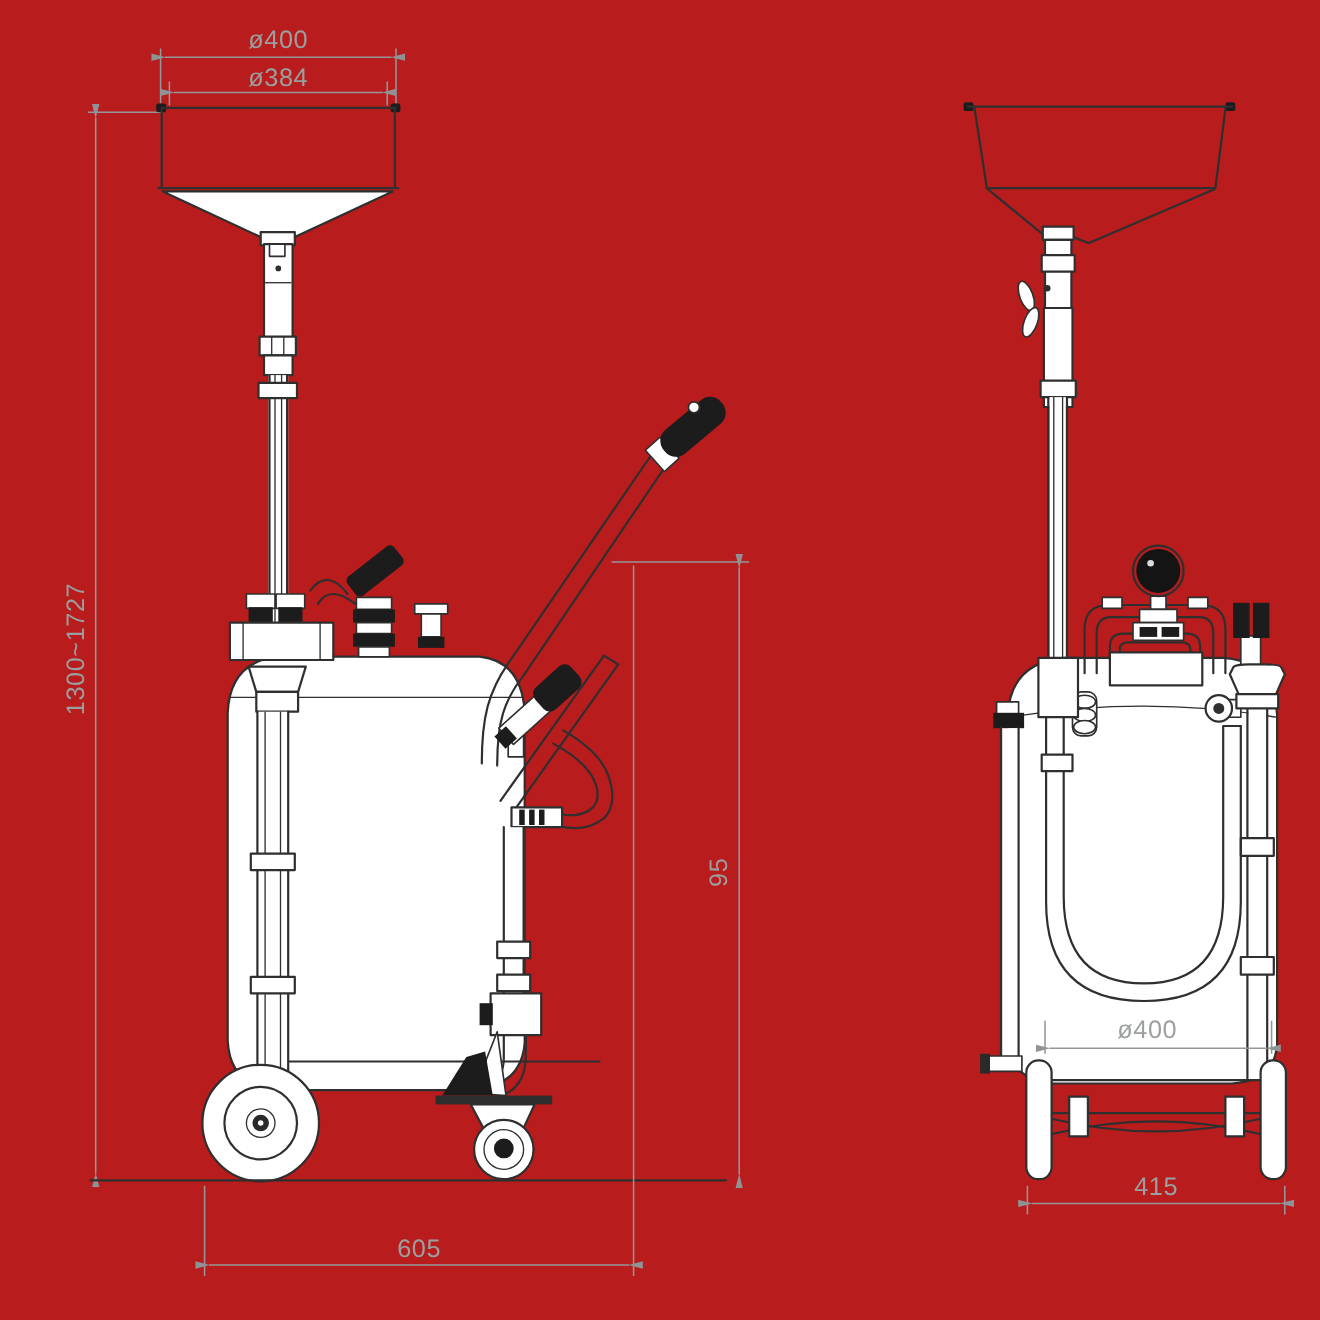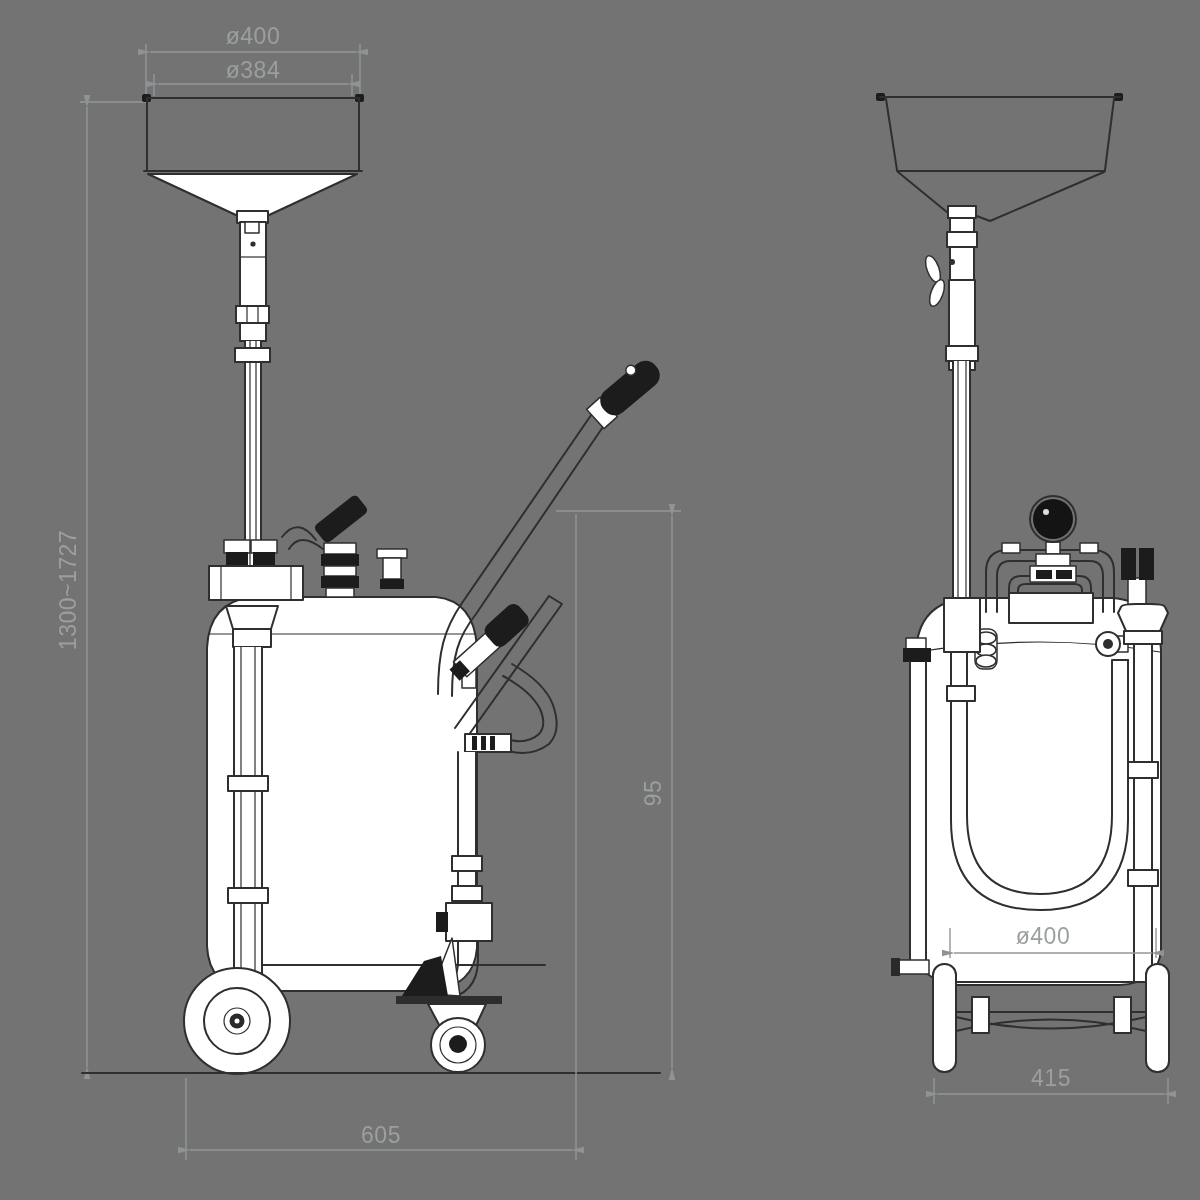--- a/index.html
+++ b/index.html
@@ -1,16 +1,16 @@
 <!DOCTYPE html>
 <html><head>
 <meta charset="utf-8">
 <style>
   html,body{margin:0;padding:0;background:#ffffff;}
-  .canvas{width:1200px;height:1200px;position:relative;background:#737373;overflow:hidden;}
+  .canvas{width:1200px;height:1200px;position:relative;background:#b91c1c;overflow:hidden;}
   svg{display:block;}
   .ln{stroke:#2f2f2f;stroke-width:2;fill:none;stroke-linecap:round;stroke-linejoin:round;}
   .lnthin{stroke:#2f2f2f;stroke-width:1.2;fill:none;}
   .wfill{fill:#ffffff;stroke:#2f2f2f;stroke-width:2;stroke-linejoin:round;}
   .wfillthin{fill:#ffffff;stroke:#2f2f2f;stroke-width:1.5;stroke-linejoin:round;}
   .dark{fill:#1c1c1c;stroke:none;}
   .dim{stroke:#939799;stroke-width:1.4;fill:none;}
   .dimtext{font-family:"Liberation Sans", sans-serif;font-size:23px;fill:#9b9fa0;letter-spacing:0.5px;}
 </style>
 </head>

